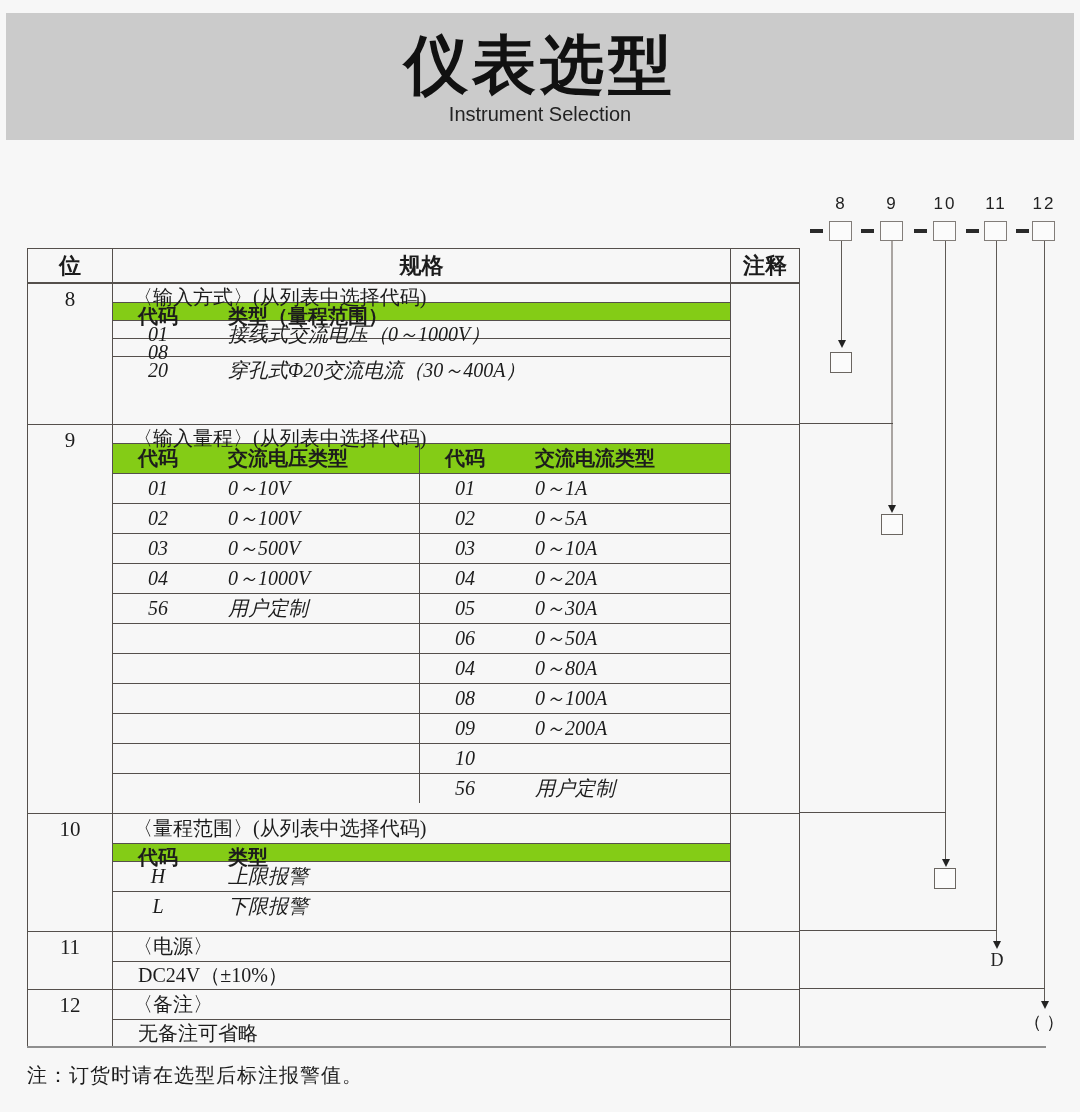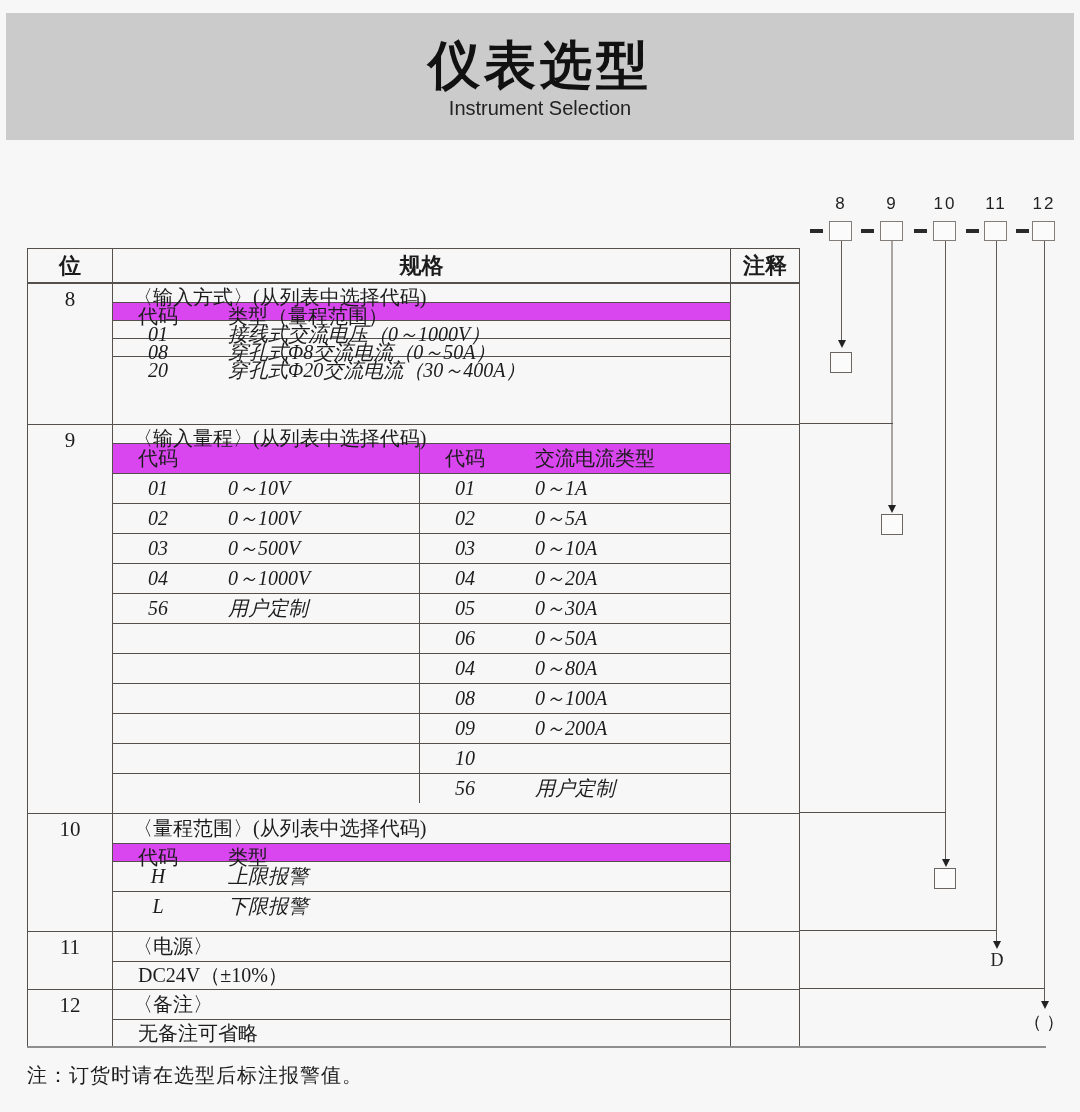--- a/index.html
+++ b/index.html
@@ -4,21 +4,21 @@
 <style>
   * { margin:0; padding:0; box-sizing:border-box; }
   html,body { width:1080px; height:1112px; background:#f7f7f7; }
   body { font-family:"Liberation Serif","DejaVu Serif",serif; color:#1c1c1c; position:relative; }
   .page { position:absolute; left:0; top:0; width:1080px; height:1112px; overflow:hidden; }
 
   
   .banner { position:absolute; left:6px; top:13px; width:1068px; height:127px;
             background:#cbcbcb; display:flex; flex-direction:column; align-items:center; justify-content:center; }
   .banner-title { font-family:"Liberation Sans","DejaVu Sans",sans-serif; font-weight:bold;
-                  font-size:52px; letter-spacing:4px; color:#111; line-height:1; margin-top:6px; }
+                  font-size:64px; letter-spacing:4px; color:#111; line-height:1; margin-top:6px; }
   .banner-subtitle { font-family:"Liberation Sans","DejaVu Sans",sans-serif; font-size:20px;
                      color:#222; margin-top:6px; }
 
   
   .band { position:absolute; left:24px; top:222px; width:776px; height:26px; background:#d3d3d6;
           display:flex; align-items:center; justify-content:space-between; padding:0 6px 0 4px; }
   .band-name { font-weight:bold; font-size:20px; }
   .band-model { font-weight:bold; font-size:21px; letter-spacing:1px; }
 
   
@@ -36,21 +36,21 @@
   .s9  { height:389px; }
   .s10 { height:118px; }
   .s11 { height:58px; }
   .s12 { height:58px; }
   .pos { text-align:center; font-size:21px; padding-top:3px; }
 
   .lbl   { padding-left:20px; }
   .h28 { height:18px; line-height:27px; }
   .h29 { height:29px; line-height:29px; }
   .h30 { height:30px; line-height:29px; }
-  .sub   { background:#d946ef; border-top:1px solid #55504c; font-weight:normal; display:flex; }
+  .sub   { background:#84cc16; border-top:1px solid #55504c; font-weight:bold; display:flex; }
   .drow  { border-top:1px solid #55504c; display:flex;font-style:italic; }
   .c-code { width:90px; text-align:center; flex-shrink:0; }
   .c-type { flex:1; padding-left:25px; }
   .lg { width:307px; border-right:1px solid #55504c; display:flex; flex-shrink:0; }
   .rg { flex:1; display:flex; }
   .plain { padding-left:25px; }
   .plain-top { border-top:1px solid #55504c; }
 
   
   .abs { position:absolute; }
@@ -95,37 +95,37 @@
         <div class="sub h28">
           <span class="c-code">代码</span>
           <span class="c-type">类型（量程范围）</span>
         </div>
         <div class="drow h28">
           <span class="c-code">01</span>
           <span class="c-type">接线式交流电压（0～1000V）</span>
         </div>
         <div class="drow h28">
           <span class="c-code">08</span>
-          <span class="c-type">穿孔式Φ8交流电流（0～50A）</span>
         </div>
         <div class="drow h28">
           <span class="c-code">20</span>
           <span class="c-type">穿孔式Φ20交流电流（30～400A）</span>
         </div>
       </div>
       <div class="c-note"></div>
     </div>
 
     <div class="sec s9">
       <div class="c-pos pos">9</div>
       <div class="c-spec">
         <div class="lbl h28">〈输入量程〉(从列表中选择代码)</div>
         <div class="sub h30">
           <span class="lg">
             <span class="c-code">代码</span>
+            <span class="c-type">交流电压类型</span>
           </span>
           <span class="rg">
             <span class="c-code">代码</span>
             <span class="c-type">交流电流类型</span>
           </span>
         </div>
 
         <div class="drow h30">
           <span class="lg">
               <span class="c-code">01</span>

